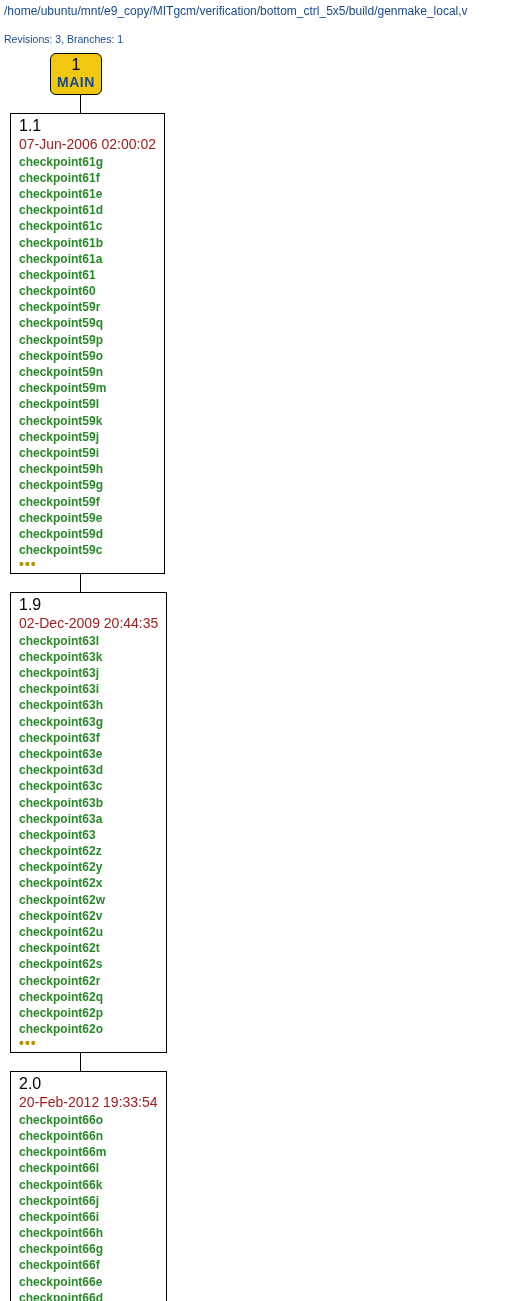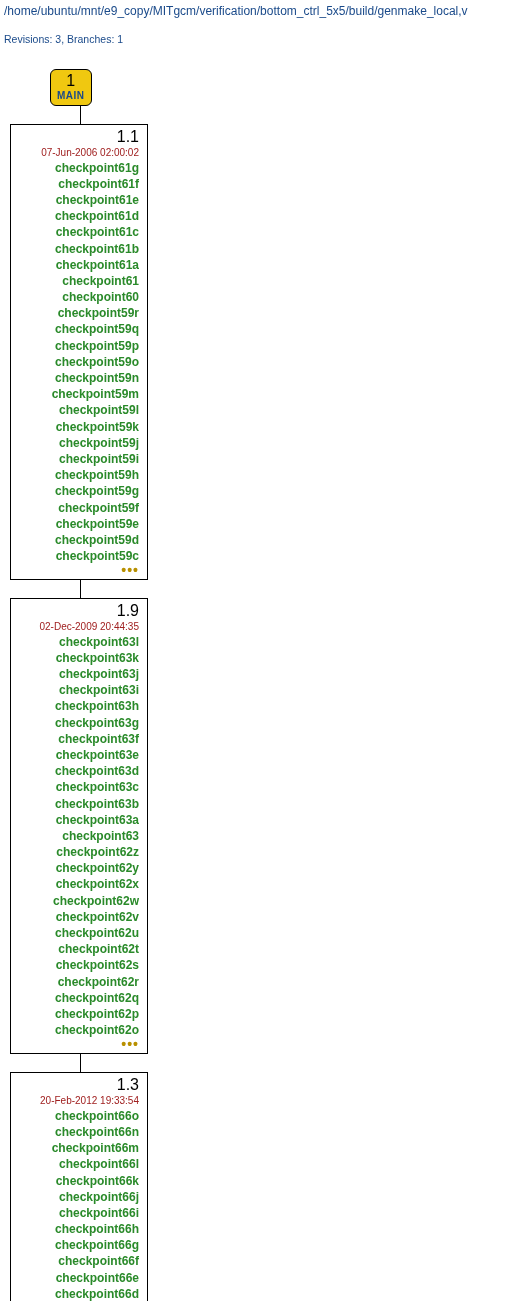--- a/index.html
+++ b/index.html
@@ -15,21 +15,21 @@
   .header-path {
     color: #1a4a8a;
     font-size: 12px;
     font-family: Verdana, sans-serif;
     margin-bottom: 15px;
     white-space: nowrap;
   }
   .header-meta {
     color: #1a4a8a;
     font-size: 10.5px;
-    margin-bottom: 24px;
+    margin-bottom: 8px;
   }
   .tree {
     display: flex;
     flex-direction: column;
     align-items: flex-start;
     position: relative;
     margin-left: 6px;
   }
   .branch-box {
     background: #f0c810;
@@ -41,49 +41,49 @@
     align-items: center;
     margin-left: 40px;
     margin-bottom: 0;
   }
   .branch-num {
     font-size: 16px;
     color: #000;
     line-height: 1.1;
   }
   .branch-name {
-    font-size: 10px;
+    font-size: 14px;
     color: #1a4a8a;
     font-weight: bold;
     letter-spacing: 0.5px;
   }
   .vline {
     width: 1px;
     background: #000;
     height: 18px;
     margin-left: 70px;
   }
   .rev-box {
     background: #fff;
     border: 1px solid #000;
     display: flex;
     flex-direction: column;
-    align-items: flex-end;
+    align-items: flex-start;
     padding: 4px 8px 4px 8px;
     min-width: 120px;
   }
   .rev-num {
     font-size: 16px;
     color: #000;
     line-height: 1;
     margin-bottom: 2px;
   }
   .rev-date {
     color: #a02020;
-    font-size: 10px;
+    font-size: 14px;
     font-family: Verdana, sans-serif;
     margin-bottom: 2px;
   }
   .tag {
     color: #2a8a2a;
     font-size: 12px;
     font-weight: bold;
     font-family: Verdana, sans-serif;
     line-height: 1.35;
   }
@@ -171,21 +171,21 @@
     <div class="tag">checkpoint62r</div>
     <div class="tag">checkpoint62q</div>
     <div class="tag">checkpoint62p</div>
     <div class="tag">checkpoint62o</div>
     <div class="ellipsis">•••</div>
   </div>
 
   <div class="vline"></div>
 
   <div class="rev-box">
-    <div class="rev-num">1.3</div>
+    <div class="rev-num">2.0</div>
     <div class="rev-date">20-Feb-2012 19:33:54</div>
     <div class="tag">checkpoint66o</div>
     <div class="tag">checkpoint66n</div>
     <div class="tag">checkpoint66m</div>
     <div class="tag">checkpoint66l</div>
     <div class="tag">checkpoint66k</div>
     <div class="tag">checkpoint66j</div>
     <div class="tag">checkpoint66i</div>
     <div class="tag">checkpoint66h</div>
     <div class="tag">checkpoint66g</div>

